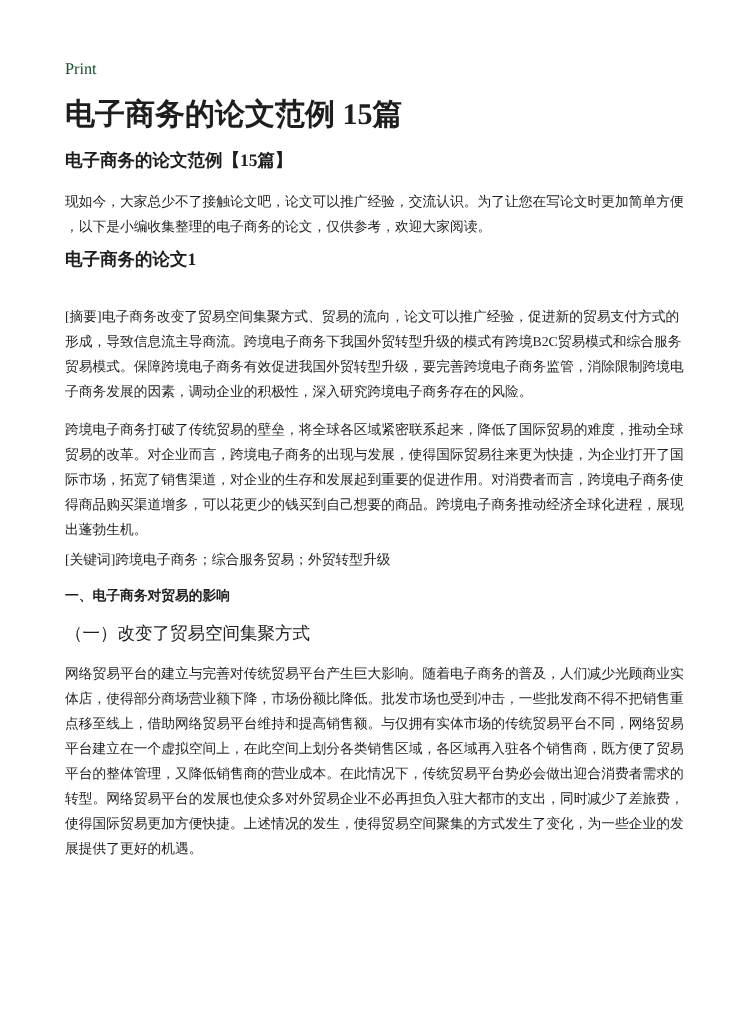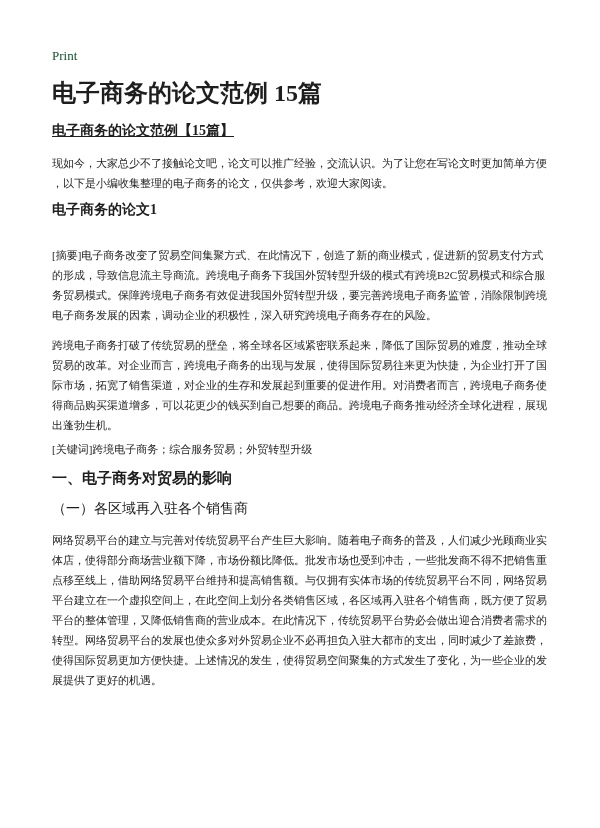--- a/index.html
+++ b/index.html
@@ -30,21 +30,20 @@
     line-height: 26px;
     font-weight: bold;
     text-align: left;
     margin: 0 0 16px 0;
   }
   h2.doc-subtitle {
     font-size: 14px;
     line-height: 18px;
     font-weight: bold;
     margin: 0 0 13px 0;
-    text-decoration: underline;
   }
   p.body-text {
     font-size: 11px;
     line-height: 20px;
     margin: 0 0 10px 0;
     text-align: left;
     word-break: break-all;
     line-break: anywhere;
   }
   p.intro {
@@ -59,21 +58,21 @@
   .inline-label {
     font-weight: normal;
   }
   p.keywords {
     margin-bottom: 10px;
   }
   p.overview {
     margin-bottom: 4px;
   }
   h3.section-heading {
-    font-size: 15px;
+    font-size: 11px;
     line-height: 18px;
     font-weight: bold;
     margin: 0 0 12px 0;
   }
   h4.subsection-heading {
     font-size: 14px;
     line-height: 20px;
     font-weight: normal;
     margin: 0 0 11px 0;
   }
@@ -89,26 +88,26 @@
   <span class="print-link">Print</span>
 
   <h1 class="doc-title">电子商务的论文范例 15篇</h1>
 
   <h2 class="doc-subtitle">电子商务的论文范例【15篇】</h2>
 
   <p class="body-text intro">现如今，大家总少不了接触论文吧，论文可以推广经验，交流认识。为了让您在写论文时更加简单方便，以下是小编收集整理的电子商务的论文，仅供参考，欢迎大家阅读。</p>
 
   <h3 class="article-heading">电子商务的论文1</h3>
 
-  <p class="body-text abstract"><span class="inline-label">[摘要]</span><span>电子商务改变了贸易空间集聚方式、在此情况下，创造了新的商业模式，促进新的贸易支付方式的形成，导致信息流主导商流。跨境电子商务下我国外贸转型升级的模式有跨境B2C贸易模式和综合服务贸易模式。保障跨境电子商务有效促进我国外贸转型升级，要完善跨境电子商务监管，消除限制跨境电子商务发展的因素，调动企业的积极性，深入研究跨境电子商务存在的风险。</span></p>
+  <p class="body-text abstract"><span class="inline-label">[摘要]</span><span>电子商务改变了贸易空间集聚方式、贸易的流向，论文可以推广经验，促进新的贸易支付方式的形成，导致信息流主导商流。跨境电子商务下我国外贸转型升级的模式有跨境B2C贸易模式和综合服务贸易模式。保障跨境电子商务有效促进我国外贸转型升级，要完善跨境电子商务监管，消除限制跨境电子商务发展的因素，调动企业的积极性，深入研究跨境电子商务存在的风险。</span></p>
 
   <p class="body-text overview">跨境电子商务打破了传统贸易的壁垒，将全球各区域紧密联系起来，降低了国际贸易的难度，推动全球贸易的改革。对企业而言，跨境电子商务的出现与发展，使得国际贸易往来更为快捷，为企业打开了国际市场，拓宽了销售渠道，对企业的生存和发展起到重要的促进作用。对消费者而言，跨境电子商务使得商品购买渠道增多，可以花更少的钱买到自己想要的商品。跨境电子商务推动经济全球化进程，展现出蓬勃生机。</p>
 
   <p class="body-text keywords"><span class="inline-label">[关键词]</span><span>跨境电子商务；综合服务贸易；外贸转型升级</span></p>
 
   <h3 class="section-heading">一、电子商务对贸易的影响</h3>
 
-  <h4 class="subsection-heading">（一）各区域再入驻各个销售商</h4>
+  <h4 class="subsection-heading">（一）改变了贸易空间集聚方式</h4>
 
   <p class="body-text subsection-body">网络贸易平台的建立与完善对传统贸易平台产生巨大影响。随着电子商务的普及，人们减少光顾商业实体店，使得部分商场营业额下降，市场份额比降低。批发市场也受到冲击，一些批发商不得不把销售重点移至线上，借助网络贸易平台维持和提高销售额。与仅拥有实体市场的传统贸易平台不同，网络贸易平台建立在一个虚拟空间上，在此空间上划分各类销售区域，各区域再入驻各个销售商，既方便了贸易平台的整体管理，又降低销售商的营业成本。在此情况下，传统贸易平台势必会做出迎合消费者需求的转型。网络贸易平台的发展也使众多对外贸易企业不必再担负入驻大都市的支出，同时减少了差旅费，使得国际贸易更加方便快捷。上述情况的发生，使得贸易空间聚集的方式发生了变化，为一些企业的发展提供了更好的机遇。</p>
 
 
 </div>
 
 </body></html>

